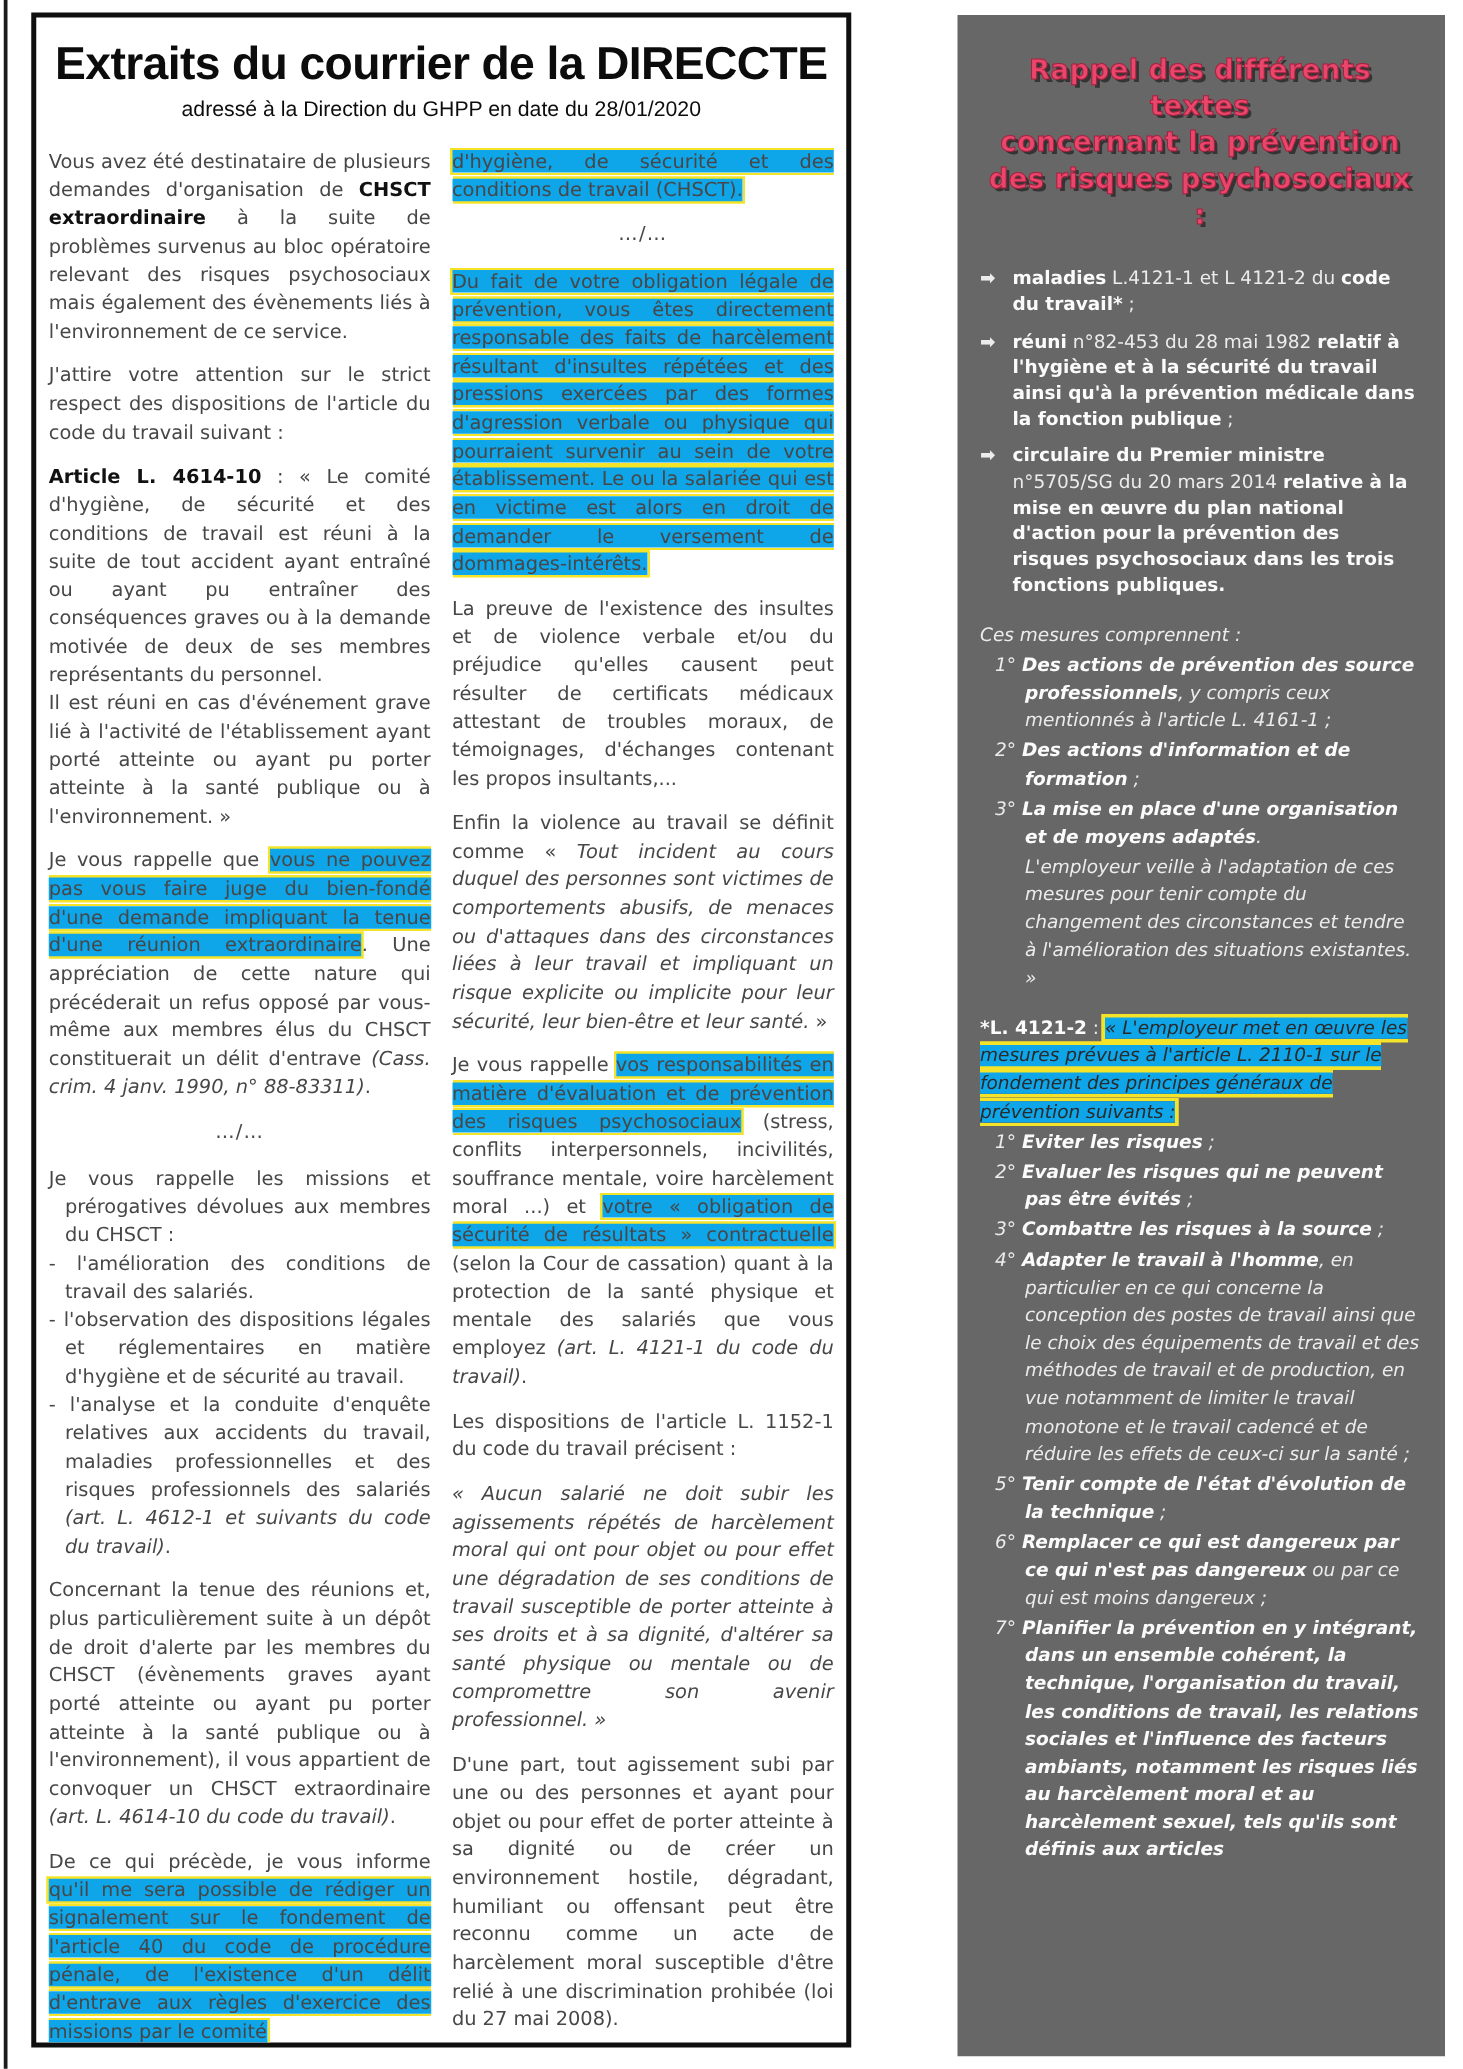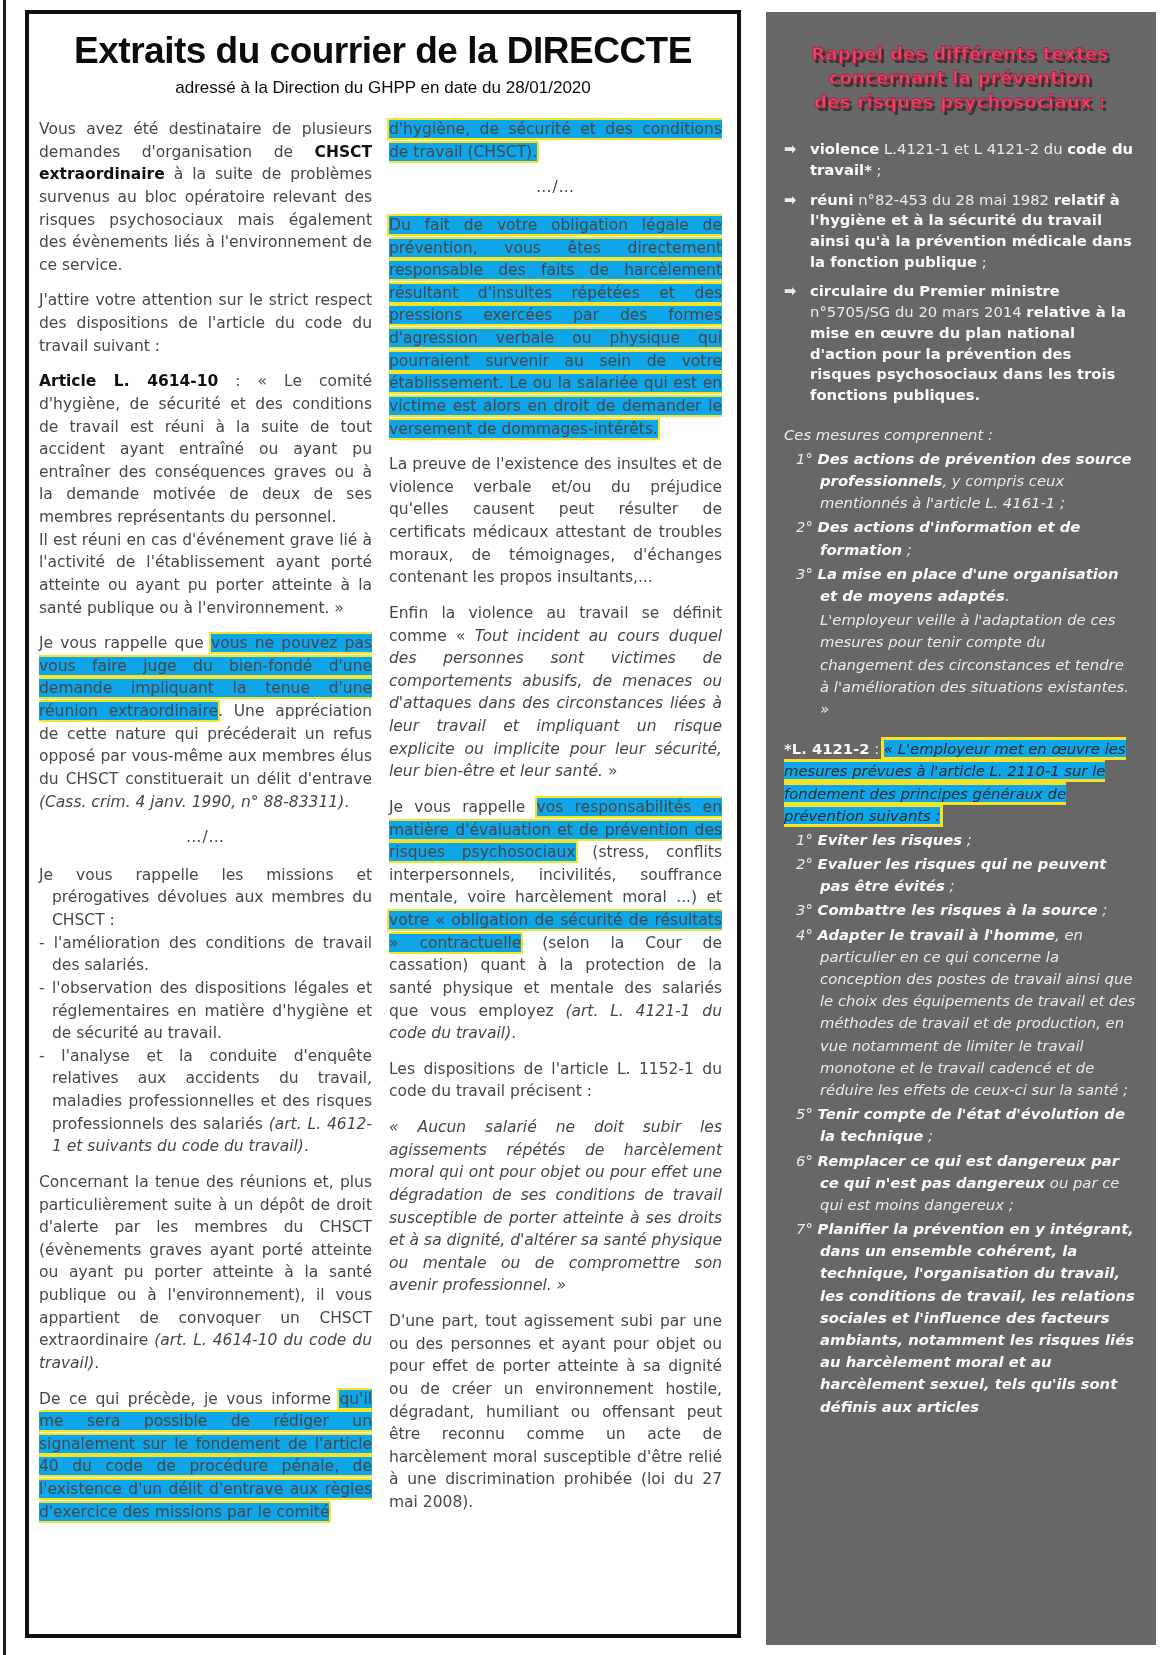--- a/index.html
+++ b/index.html
@@ -4,21 +4,21 @@
 <style>
   html,body{margin:0;padding:0;}
   body{
     width:1170px;height:1655px;position:relative;background:#ffffff;
     font-family:"DejaVu Sans",sans-serif;
   }
   .scan-edge{position:absolute;left:3px;top:0;width:3px;height:1655px;background:#1c1c1c;}
 
   
   .doc-box{
-    position:absolute;left:25px;top:10px;width:716px;height:1628px;
+    position:absolute;left:25px;top:10px;width:656px;height:1628px;
     border:4px solid #0f0f0f;background:#ffffff;box-sizing:border-box;
     padding:10px 10px 0 10px;overflow:hidden;
   }
   .doc-title{
     font-family:"Liberation Sans",sans-serif;font-weight:bold;color:#0c0c0c;
     font-size:37px;text-align:center;letter-spacing:-0.5px;margin-top:6px;
   }
   .doc-subtitle{
     font-family:"Liberation Sans",sans-serif;font-weight:normal;color:#0c0c0c;
     font-size:17px;text-align:center;margin-top:6px;
@@ -36,21 +36,21 @@
   .h{background:#0ea5e9;}
   .col .h{box-shadow:0 0 0 2px #f5e32a;}
 
   
   .sidebar{
     position:absolute;left:766px;top:12px;width:390px;height:1633px;
     background:#676767;box-sizing:border-box;padding:30px 20px 10px 18px;
     overflow:hidden;color:#ececec;font-size:14.8px;line-height:1.4;
   }
   .sb-title{
-    font-weight:bold;text-align:center;font-size:18px;line-height:1.32;
+    font-weight:bold;text-align:center;font-size:22px;line-height:1.32;
     color:#e8476b;-webkit-text-stroke:0.8px #a7203f;
     text-shadow:2.5px 2.5px 0 #343434;letter-spacing:0.3px;margin-bottom:26px;
   }
   .sidebar .para{margin:0 0 9px 0;}
   .sidebar .bullet{padding-left:26px;text-indent:-26px;margin-bottom:9px;}
   .sidebar .bullet .arrow{display:inline-block;width:26px;text-indent:0;font-weight:bold;}
   .sidebar .sb-p{margin:18px 0 2px 0;line-height:1.5;}
   .sidebar .sb-num{padding-left:36px;text-indent:-24px;margin-bottom:2px;line-height:1.5;}
   .sidebar .sb-cont{padding-left:36px;margin-bottom:2px;line-height:1.5;}
   .sidebar .h{color:#2a2a2a;box-shadow:0 0 0 3px #f5e32a;}
@@ -93,21 +93,21 @@
   </div>
 </div>
 
 <div class="sidebar">
   <div class="sb-title">
       <div>Rappel des différents textes</div>
       <div>concernant la prévention</div>
       <div>des risques psychosociaux :</div>
     </div>
   <div>
-      <div class="para bullet"><span class="arrow">➡</span><span class="b">violence</span><span> L.4121-1 et L 4121-2 du </span><span class="b">code du travail*</span><span> ;</span></div>
+      <div class="para bullet"><span class="arrow">➡</span><span class="b">maladies</span><span> L.4121-1 et L 4121-2 du </span><span class="b">code du travail*</span><span> ;</span></div>
       <div class="para bullet"><span class="arrow">➡</span><span class="b">réuni</span><span> n°82-453 du 28 mai 1982 </span><span class="b">relatif à l'hygiène et à la sécurité du travail ainsi qu'à la prévention médicale dans la fonction publique</span><span> ;</span></div>
       <div class="para bullet"><span class="arrow">➡</span><span class="b">circulaire du Premier ministre</span><span> n°5705/SG du 20 mars 2014 </span><span class="b">relative à la mise en œuvre du plan national d'action pour la prévention des risques psychosociaux dans les trois fonctions publiques.</span></div>
       <div class="para sb-p"><span class="i">Ces mesures comprennent :</span></div>
       <div class="para sb-num"><span class="i">1° </span><span class="b i">Des actions de prévention des source professionnels</span><span class="i">, y compris ceux mentionnés à l'article L. 4161-1 ;</span></div>
       <div class="para sb-num"><span class="i">2° </span><span class="b i">Des actions d'information et de formation</span><span class="i"> ;</span></div>
       <div class="para sb-num"><span class="i">3° </span><span class="b i">La mise en place d'une organisation et de moyens adaptés</span><span class="i">.</span></div>
       <div class="para sb-cont"><span class="i">L'employeur veille à l'adaptation de ces mesures pour tenir compte du changement des circonstances et tendre à l'amélioration des situations existantes. »</span></div>
       <div class="para sb-p"><span class="b">*L. 4121-2</span><span> : </span><span class="i h">« L'employeur met en œuvre les mesures prévues à l'article L. 2110-1 sur le fondement des principes généraux de prévention suivants :</span></div>
       <div class="para sb-num"><span class="i">1° </span><span class="b i">Eviter les risques</span><span class="i"> ;</span></div>
       <div class="para sb-num"><span class="i">2° </span><span class="b i">Evaluer les risques qui ne peuvent pas être évités</span><span class="i"> ;</span></div>

